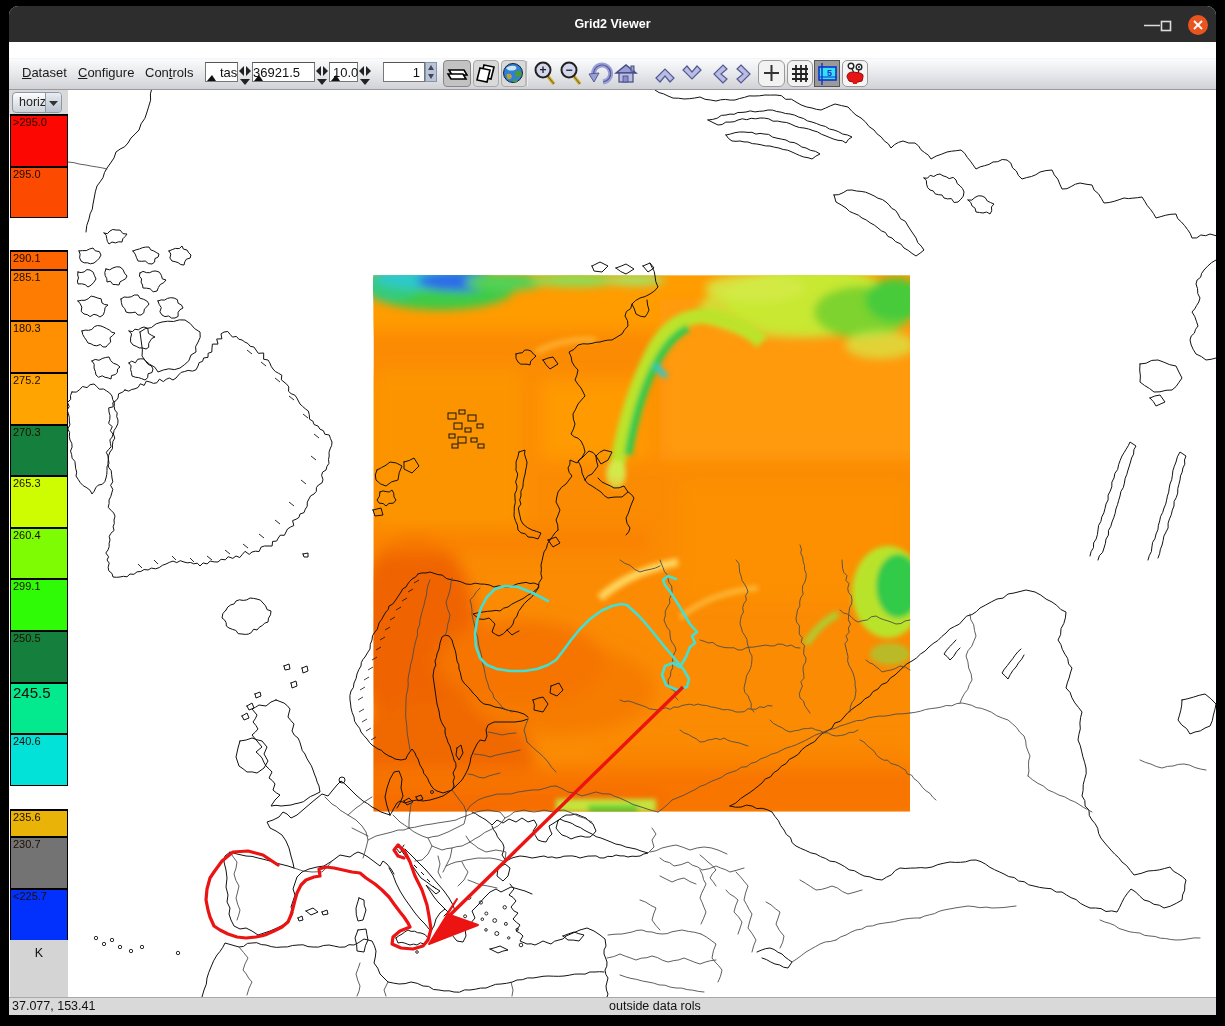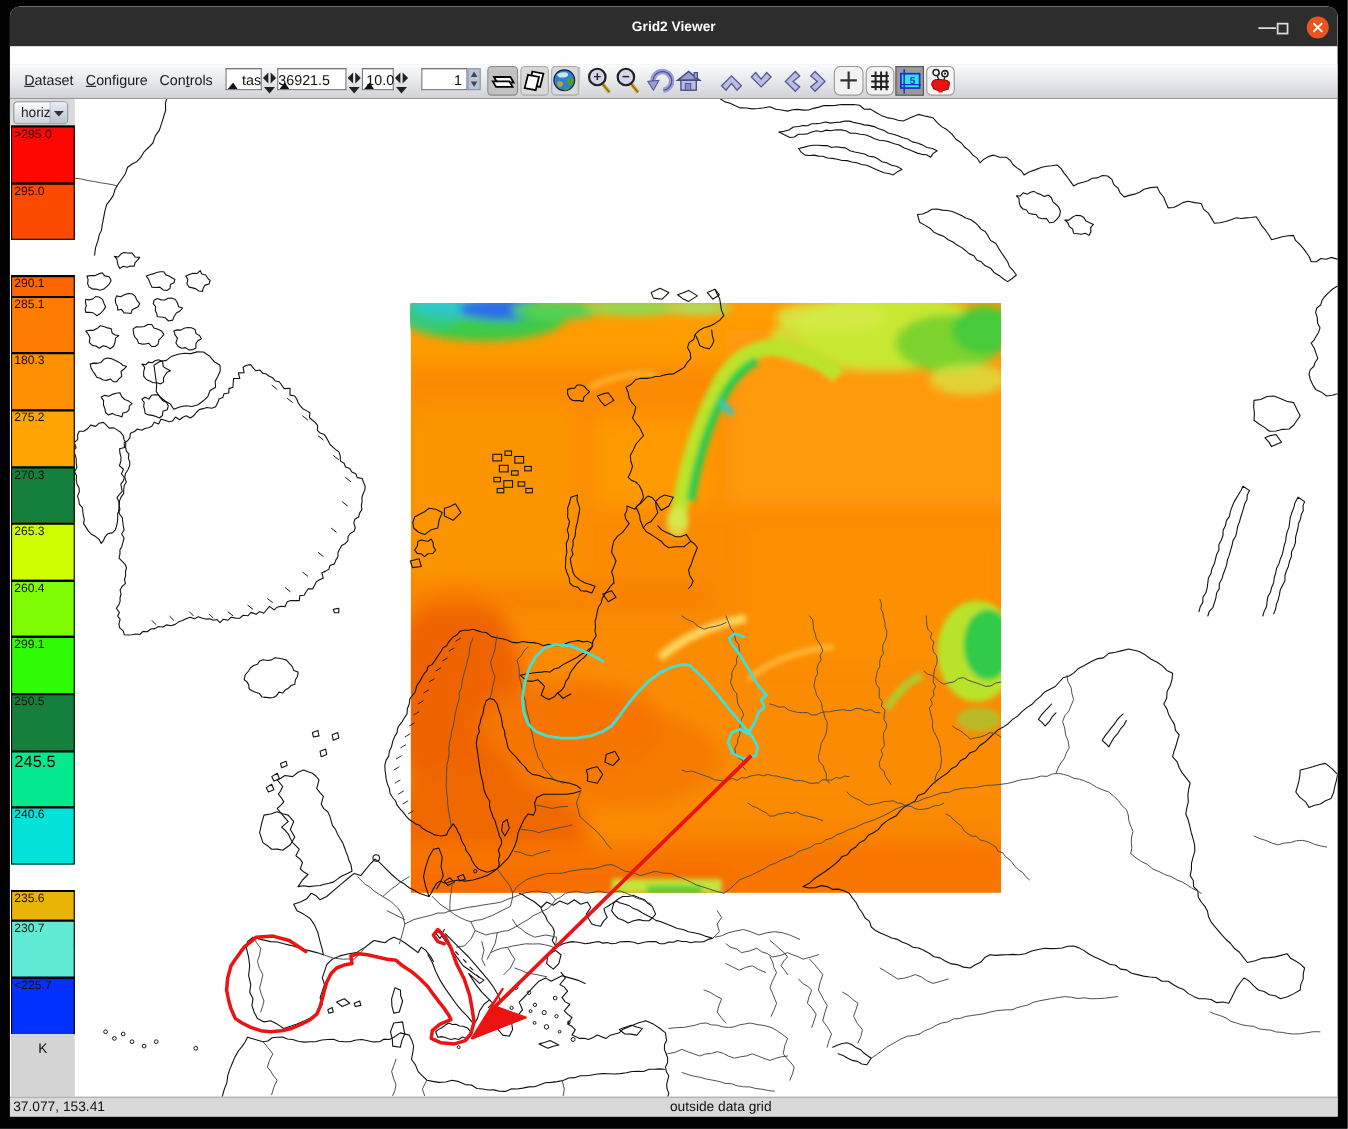--- a/index.html
+++ b/index.html
@@ -513,25 +513,25 @@
         </div>
         <div style="position:absolute;left:0;top:567.6px;width:56px;height:49.6px;background:#03e98d;border:1px solid #000;border-top-width:2px;">
           <span style="position:absolute;left:2px;top:0px;font-size:15px;color:#1d0d00;">245.5</span>
         </div>
         <div style="position:absolute;left:0;top:619.2px;width:56px;height:49.6px;background:#02e2d9;border:1px solid #000;border-top-width:2px;">
           <span style="position:absolute;left:2px;top:0px;font-size:11px;color:#1d0d00;">240.6</span>
         </div>
         <div style="position:absolute;left:0;top:659px;width:56px;height:49.6px;background:#eab308;border:1px solid #000;border-top-width:2px;margin-top:36px;">
           <span style="position:absolute;left:2px;top:0px;font-size:11px;color:#1d0d00;">235.6</span>
         </div>
-        <div style="position:absolute;left:0;top:722.4px;width:56px;height:49.6px;background:#5eead4;border:1px solid #000;border-top-width:2px;">
+        <div style="position:absolute;left:0;top:722.4px;width:56px;height:49.6px;background:#737373;border:1px solid #000;border-top-width:2px;">
           <span style="position:absolute;left:2px;top:0px;font-size:11px;color:#1d0d00;">230.7</span>
         </div>
         <div style="position:absolute;left:0;top:774.0px;width:56px;height:49.6px;background:#0231fd;border:1px solid #000;border-top-width:2px;">
           <span style="position:absolute;left:2px;top:0px;font-size:11px;color:#1d0d00;">&lt;225.7</span>
         </div>
       </div>
 <div style="position:absolute;left:1px;top:850px;width:58px;height:57px;background:#d4d4d4;font-size:12.5px;color:#111;text-align:center"><span style="position:relative;top:6px">K</span></div>
 </div>
 <div id="status">
       <span style="position:absolute;left:3px;top:1px">37.077, 153.41</span>
-      <span style="position:absolute;left:600px;top:1px">outside data grid</span>
+      <span style="position:absolute;left:600px;top:1px">outside data rols</span>
     </div>
 </div>
 </body></html>

